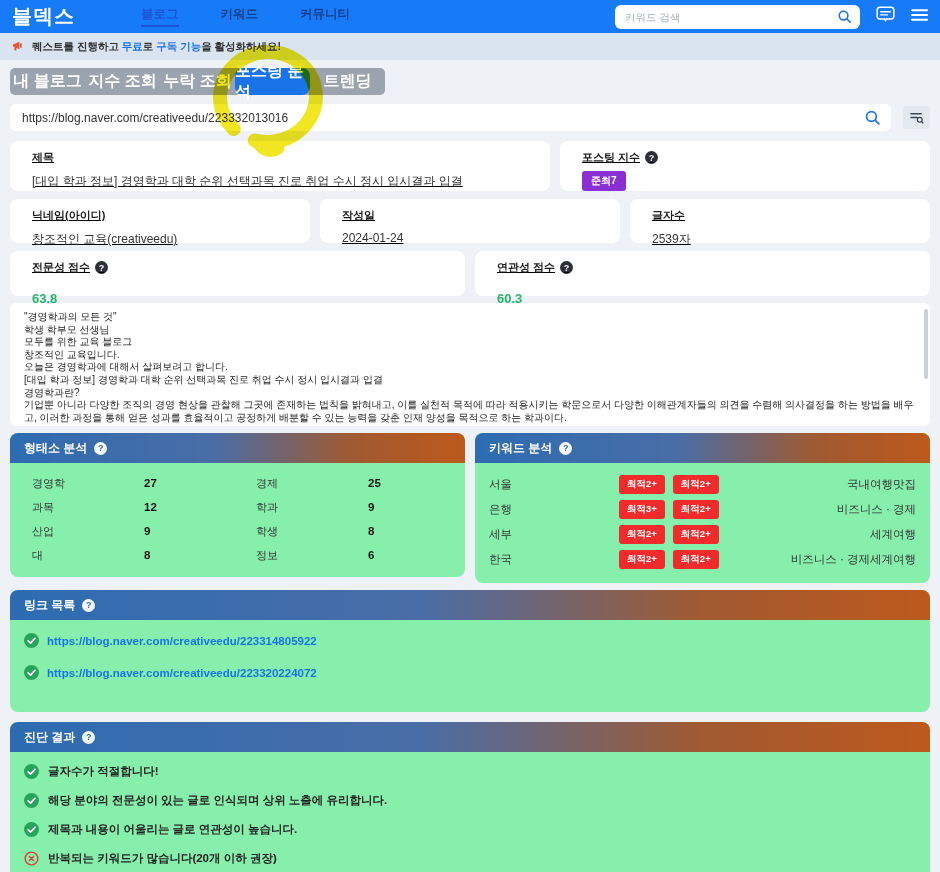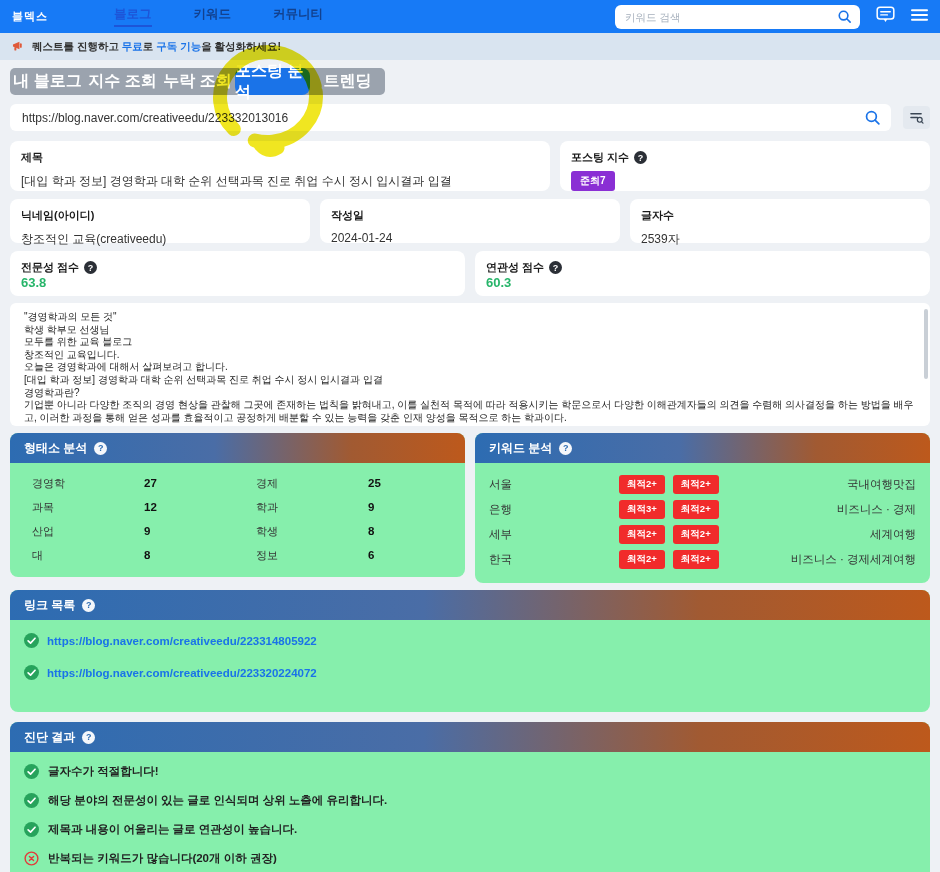--- a/index.html
+++ b/index.html
@@ -1,21 +1,21 @@
 <!DOCTYPE html>
 <html><head>
 <meta charset="utf-8">
 <style>
   * { margin:0; padding:0; box-sizing:border-box; }
   html,body { width:940px; height:872px; overflow:hidden; }
   body { font-family:"Liberation Sans","DejaVu Sans",sans-serif; background:#eef1f5; position:relative; }
 
   
   .topbar { height:33px; background:#177af6; display:flex; align-items:center; padding:0 12px; }
-  .logo { color:#fff; font-weight:800; font-size:11px; letter-spacing:1px; }
+  .logo { color:#fff; font-weight:800; font-size:20px; letter-spacing:1px; }
   .topnav { display:flex; gap:42px; margin-left:66px; }
   .topnav .nav-item { font-size:12.5px; font-weight:800; color:#12418f; cursor:pointer; }
   .topnav .nav-item.active { color:#1d55d8; border-bottom:2px solid #1d55d8; padding-bottom:2px; }
   .top-search { margin-left:auto; position:relative; width:245px; }
   .top-search input { width:100%; height:24px; border:none; border-radius:6px; padding:0 30px 0 10px; font-size:10.5px; color:#333; outline:none; }
   .top-search input::placeholder { color:#a6b0bc; }
   .top-search .mag { position:absolute; right:8px; top:4px; }
   .top-icons { display:flex; align-items:center; gap:16px; margin-left:16px; }
 
   
@@ -37,28 +37,28 @@
   .urlbox { position:relative; flex:1; }
   .urlbox input { width:100%; height:27px; border:none; border-radius:6px; padding:0 34px 0 12px; font-size:12px; color:#333; outline:none; background:#fff; }
   .urlbox .mag { position:absolute; right:10px; top:5px; cursor:pointer; }
   .listsearch-btn { width:27px; height:23px; background:#e4e9ef; border:none; border-radius:4px; display:flex; align-items:center; justify-content:center; cursor:pointer; }
 
   
   .cards-row { display:flex; gap:10px; }
   .r1 { margin-top:10px; }
   .r2 { margin-top:8px; }
   .r3 { margin-top:8px; }
-  .card { background:#fff; border-radius:8px; padding:9px 11px 10px; }
+  .card { background:#fff; border-radius:8px; padding:9px 22px 10px;text-decoration:underline; }
   .card .lbl { font-size:11px; font-weight:800; color:#1a1a1a; display:flex; align-items:center; gap:5px; }
   .card .val { margin-top:8px; font-size:12px; color:#333; }
   .card.title-card { flex:0 0 540px; height:50px; }
   .card.index-card { flex:1; height:50px;border-radius:8px; }
   .r2 .card { flex:1; height:44px; }
   .r3 .card { flex:1; height:45px; }
-  .score { margin-top:0; font-size:13px; font-weight:800; color:#27b56a; }
+  .score { margin-top:16px; font-size:13px; font-weight:800; color:#27b56a; }
   .badge-purple { display:inline-block; margin-top:6px; background:#8a2fd4; color:#fff; font-size:10px; font-weight:800; padding:3px 9px; border-radius:3px; }
   .qmark { width:13px; height:13px; border-radius:50%; background:#2b2f36; color:#fff; font-size:9px; font-weight:800; display:inline-flex; align-items:center; justify-content:center; }
   .qmark.light { background:rgba(255,255,255,.95); color:#2d6cb2; }
 
   
   .content-card { margin-top:7px; background:#fff; border-radius:6px; padding:8px 14px; height:123px; overflow:hidden; position:relative; }
   .content-card .line { font-size:10px; color:#222; line-height:12.6px; white-space:normal; }
   .content-scrollbar { position:absolute; right:2px; top:6px; width:4px; height:70px; background:#c9cfd6; border-radius:2px; }
 
   

